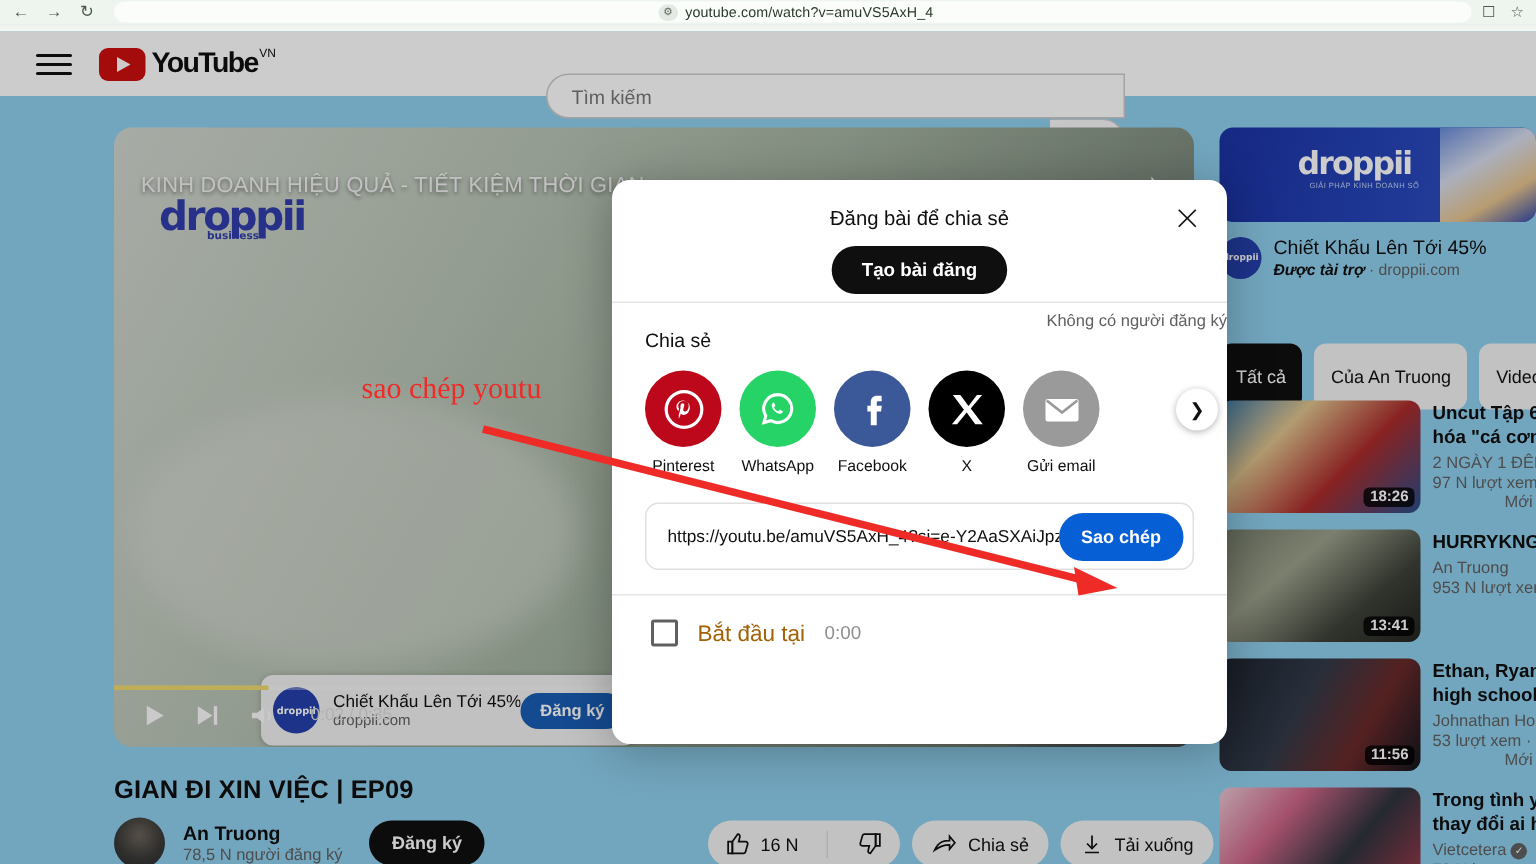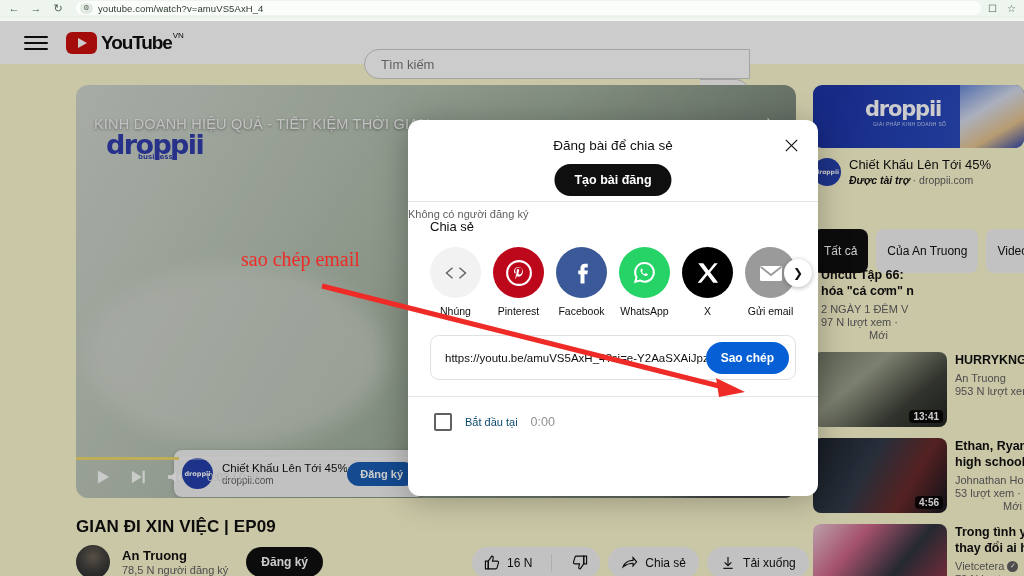--- a/index.html
+++ b/index.html
@@ -12,32 +12,32 @@
 
   
   .browser-bar {
     position: absolute; left: 0; top: 0; width: 1024px; height: 16px;
     background: #eef4ee; display: flex; align-items: center;
   }
   .nav-ico { width: 16px; height: 16px; margin-left: 6px; display: flex; align-items: center; justify-content: center;
     color: #4a5a4a; font-size: 11px; line-height: 1; }
   .url-pill {
     margin-left: 10px; height: 14px; flex: 1; max-width: 905px;
-    background: #fbfdfb; border-radius: 8px; display: flex; align-items: center; padding-left: 4px;
+    background: #fbfdfb; border-radius: 8px; display: flex; align-items: center; padding-left: 4px; justify-content: center;
   }
   .url-chip { width: 13px; height: 11px; border-radius: 6px; background: #e3eae3; display: inline-flex;
     align-items:center; justify-content:center; font-size: 7px; color:#5a6a5a; margin-right:5px;}
   .url-text { font-size: 9.5px; color: #2b3a2b; white-space: nowrap; letter-spacing: .1px; }
   .browser-right { display: flex; align-items: center; gap: 10px; margin-left: auto; margin-right: 8px; }
   .browser-right span { font-size: 10px; color: #4a5a4a; }
   .bar-shadow { position:absolute; left:0; top:16px; width:1024px; height:5px;
     background: linear-gradient(#e9efe9, #f7faf7); }
 
   
-  .yt-page { position: absolute; left: 0; top: 21px; width: 1024px; height: 555px; background: #fef9c3; }
+  .yt-page { position: absolute; left: 0; top: 21px; width: 1024px; height: 555px; background: #7dd3fc; }
   .yt-dim { filter: brightness(0.80) saturate(0.75); }
 
   
   .masthead { position: absolute; left: 0; top: 0; width: 1024px; height: 43px; background: #fff;
     display: flex; align-items: center; }
   .ham { margin-left: 24px; width: 24px; height: 24px; display:flex; flex-direction:column;
     justify-content:center; gap:4px; cursor:pointer; }
   .ham i { display:block; height:2px; background:#0f0f0f; border-radius:1px; }
   .yt-logo { margin-left: 18px; display: flex; align-items: flex-start; }
   .yt-play { width: 31px; height: 22px; background: #ff0000; border-radius: 6px; position: relative; }
@@ -147,40 +147,40 @@
   .modal {
     position: absolute; left: 408px; top: 120px; width: 410px; height: 376px;
     background: #fff; border-radius: 12px; box-shadow: 0 4px 32px rgba(0,0,0,.28); overflow: hidden;
   }
   .modal-head { height: 82px; position: relative; border-bottom: 1px solid #e5e5e5; }
   .modal-title { position: absolute; left: 0; right: 0; top: 18px; text-align: center; font-size: 13.5px; color: #0f0f0f; }
   .modal-close { position: absolute; right: 14px; top: 12px; width: 26px; height: 26px; display: flex;
     align-items: center; justify-content: center; color: #0f0f0f; }
   .create-post { position: absolute; left: 50%; transform: translateX(-50%); top: 44px;
     background: #0f0f0f; color: #fff; font-size: 12.5px; font-weight: bold; border-radius: 18px; padding: 9px 20px; }
-  .no-subs { position: absolute; left: 0; right: 0; top: 88px; text-align: left; font-size: 11px; color: #606060; }
+  .no-subs { position: absolute; left: 0; right: 0; top: 88px; text-align: right; font-size: 11px; color: #606060; }
 
   .share-label { margin: 17px 0 0 22px; font-size: 13px; color: #0f0f0f; }
   .share-row { position: relative; margin-top: 13px; padding-left: 22px; display: flex; gap: 12px; }
   .share-opt { width: 51px; text-align: center; }
   .circ { width: 51px; height: 51px; border-radius: 50%; display: flex; align-items: center; justify-content: center; }
   .share-name { font-size: 10.5px; color: #0f0f0f; margin-top: 7px; white-space: nowrap; }
   .scroll-next { position: absolute; right: 6px; top: 12px; width: 28px; height: 28px; border-radius: 50%;
     background: #fff; box-shadow: 0 1px 5px rgba(0,0,0,.3); display: flex; align-items: center;
     justify-content: center; font-size: 12px; color: #0f0f0f; }
 
   .url-row { margin: 18px 22px 0 22px; height: 45px; border: 1px solid #e0e0e0; border-radius: 9px;
     display: flex; align-items: center; padding: 0 6px 0 14px; }
   .url-val { flex: 1; font-size: 11.5px; color: #0f0f0f; overflow: hidden; white-space: nowrap; }
   .copy-btn { background: #065fd4; color: #fff; font-size: 12px; font-weight: bold; border-radius: 18px;
     padding: 9px 15px; flex: none; }
   .divider { margin: 16px 0 0 0; height: 1px; background: #e5e5e5; }
   .start-row { margin: 16px 0 0 26px; display: flex; align-items: center; gap: 13px; }
   .cbox { width: 18px; height: 18px; border: 2px solid #606060; border-radius: 2px; }
-  .start-label { font-size: 11px; color: #0c4a6e; }
+  .start-label { font-size: 15px; color: #a16207; }
   .start-time { font-size: 12.5px; color: #909090; }
 
   
   .anno-text { position: absolute; left: 241px; top: 248px; font-size: 20px; color: #ee2b26;
     font-family: "Liberation Serif", serif; }
   .anno-arrow { position: absolute; left: 0; top: 0; width: 1024px; height: 576px; pointer-events: none; }
 </style>
 </head>
 <body>
 
@@ -345,41 +345,44 @@
     </div>
 
     <div class="chips">
       <div class="chip active">Tất cả</div>
       <div class="chip">Của An Truong</div>
       <div class="chip">Video có</div>
     </div>
 
     <div class="vlist">
       <div class="vitem">
+        <div class="thumb" style="background:linear-gradient(135deg,#2b7fbf 0%,#e8c27a 30%,#cc2222 62%,#1a4fa0 100%);">
+          <span class="dur">18:26</span>
+        </div>
         <div class="vmeta">
           <div class="vt">Uncut Tập 66:</div>
           <div class="vt">hóa "cá cơm" n</div>
           <div class="vch">2 NGÀY 1 ĐÊM V</div>
           <div class="vst">97 N lượt xem  ·</div>
           <div class="badge-new">Mới</div>
         </div>
       </div>
       <div class="vitem">
         <div class="thumb" style="background:linear-gradient(140deg,#6f7a63 0%,#9aa184 35%,#3d4136 70%,#20231c 100%);">
           <span class="dur">13:41</span>
         </div>
         <div class="vmeta">
           <div class="vt">HURRYKNG ĐI</div>
           <div class="vch">An Truong</div>
           <div class="vst">953 N lượt xem  ·</div>
         </div>
       </div>
       <div class="vitem">
         <div class="thumb" style="background:linear-gradient(120deg,#1b2230 0%,#2e3a4d 40%,#7a2525 70%,#101520 100%);">
-          <span class="dur">4:56</span>
+          <span class="dur">11:56</span>
         </div>
         <div class="vmeta">
           <div class="vt">Ethan, Ryan tậ</div>
           <div class="vt">high school ch</div>
           <div class="vch">Johnathan Hoan</div>
           <div class="vst">53 lượt xem  ·  3 </div>
           <div class="badge-new">Mới</div>
         </div>
       </div>
       <div class="vitem">
@@ -408,57 +411,48 @@
           <line x1="20" y1="4" x2="4" y2="20" stroke="#0f0f0f" stroke-width="1.6"></line>
         </svg>
       </div>
       <div class="create-post">Tạo bài đăng</div>
       <div class="no-subs">Không có người đăng ký</div>
     </div>
 
     <div class="share-label">Chia sẻ</div>
 
     <div class="share-row">
-      <div class="share-opt">
-        <div class="circ" style="background:#f2f2f2;">
-          <svg class="ico-svg" width="26" height="20" viewBox="0 0 30 20">
-            <polyline points="11,4 4,10 11,16" fill="none" stroke="#606060" stroke-width="1.6"></polyline>
-            <polyline points="19,4 26,10 19,16" fill="none" stroke="#606060" stroke-width="1.6"></polyline>
-          </svg>
-        </div>
-        <div class="share-name">Nhúng</div>
-      </div>
 
       <div class="share-opt">
         <div class="circ" style="background:#bd081c;">
           <svg class="ico-svg" width="30" height="30" viewBox="0 0 24 24">
             <circle cx="12" cy="12" r="9.5" fill="none" stroke="#fff" stroke-width="1.7"></circle>
             <path d="M11.3 7.2c-2.1.2-3.3 1.7-3.3 3.4 0 .9.4 1.7 1.1 2l.3-1c-.3-.4-.5-.9-.5-1.4 0-1.5 1.2-2.7 3-2.7 1.6 0 2.6 1 2.6 2.4 0 1.8-.8 3.2-2 3.2-.6 0-1.1-.5-.9-1.2l.5-2c.2-.7-.2-1.2-.8-1.2-.7 0-1.2.7-1.2 1.6 0 .4.1.7.1.7l-.9 3.7c-.2.9-.1 2 0 2.1l.6-1.3.4-1.4c.2.4.8.8 1.5.8 1.9 0 3.3-1.8 3.3-4.1 0-2-1.6-3.6-3.8-3.6z" fill="#fff"></path>
           </svg>
         </div>
         <div class="share-name">Pinterest</div>
       </div>
 
       <div class="share-opt">
-        <div class="circ" style="background:#3b5998;">
-          <svg class="ico-svg" width="30" height="30" viewBox="0 0 24 24">
-            <path d="M14.6 7.6h2V4.6h-2.4c-2.2 0-3.4 1.3-3.4 3.4v2H9v3h1.8v7.4h3.2V13h2.3l.4-3h-2.7V8.6c0-.7.2-1 .6-1z" fill="#fff"></path>
-          </svg>
-        </div>
-        <div class="share-name">Facebook</div>
-      </div>
-
-      <div class="share-opt">
         <div class="circ" style="background:#25d366;">
           <svg class="ico-svg" width="29" height="29" viewBox="0 0 24 24">
             <path d="M12 4.2a7.7 7.7 0 0 0-6.6 11.7L4.4 19.6l3.8-1a7.7 7.7 0 1 0 3.8-14.4z" fill="none" stroke="#fff" stroke-width="1.7"></path>
             <path d="M9.4 8.6c.2-.1.5-.1.6.2l.6 1.3c.1.2 0 .4-.1.5l-.4.4c-.1.1-.2.3-.1.5.3.7 1.1 1.5 1.9 1.8.2.1.4 0 .5-.1l.4-.5c.1-.2.3-.2.5-.1l1.3.6c.2.1.3.3.2.5-.2.7-.9 1.2-1.7 1.1-2-.2-4.1-2.3-4.4-4.3-.1-.8.3-1.6 1-1.9z" fill="#fff"></path>
           </svg>
         </div>
         <div class="share-name">WhatsApp</div>
+      </div>
+
+      <div class="share-opt">
+        <div class="circ" style="background:#3b5998;">
+          <svg class="ico-svg" width="30" height="30" viewBox="0 0 24 24">
+            <path d="M14.6 7.6h2V4.6h-2.4c-2.2 0-3.4 1.3-3.4 3.4v2H9v3h1.8v7.4h3.2V13h2.3l.4-3h-2.7V8.6c0-.7.2-1 .6-1z" fill="#fff"></path>
+          </svg>
+        </div>
+        <div class="share-name">Facebook</div>
       </div>
 
       <div class="share-opt">
         <div class="circ" style="background:#000;">
           <svg class="ico-svg" width="26" height="26" viewBox="0 0 24 24">
             <path d="M3 3h4.6l5 6.8L17.8 3H21l-7 8.4L21.4 21h-4.6l-5.3-7.2L5.6 21H2.4l7.4-8.9z" fill="#fff"></path>
           </svg>
         </div>
         <div class="share-name">X</div>
       </div>
@@ -483,19 +477,19 @@
 
     <div class="divider"></div>
 
     <div class="start-row">
       <div class="cbox"></div>
       <div class="start-label">Bắt đầu tại</div>
       <div class="start-time">0:00</div>
     </div>
   </div>
 
-  <div class="anno-text">sao chép email</div>
+  <div class="anno-text">sao chép youtu</div>
   <svg class="anno-arrow">
     <line x1="322" y1="286" x2="735" y2="390" stroke="#ee2b26" stroke-width="5"></line>
     <polygon points="745,392 716,378 719,397" fill="#ee2b26"></polygon>
   </svg>
 
 </div>
 
 </body></html>

